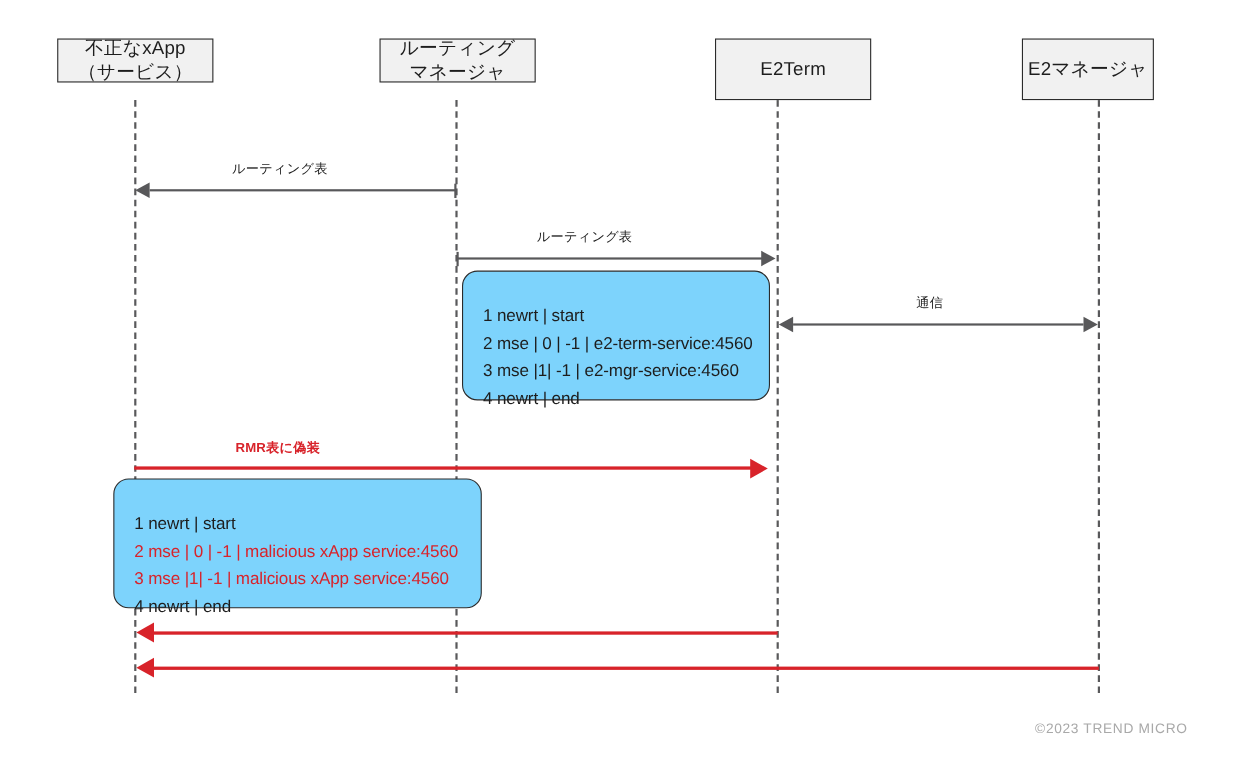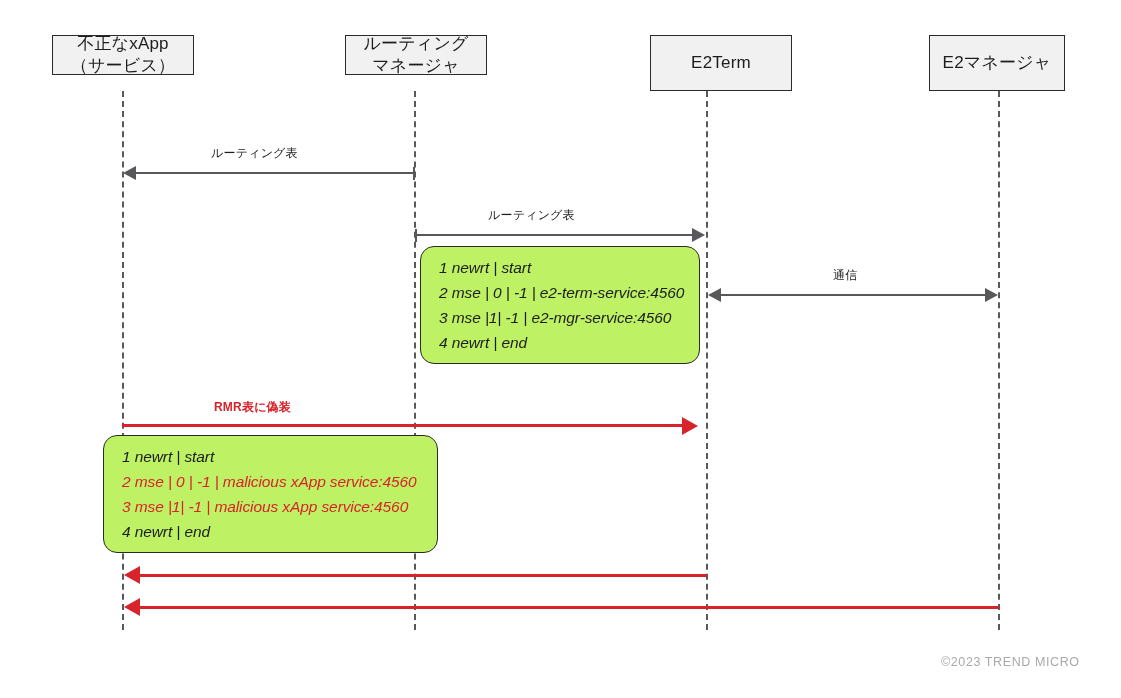--- a/index.html
+++ b/index.html
@@ -91,25 +91,24 @@
     color: #1d1d1d;
     white-space: nowrap;
     letter-spacing: 0.2px;
   }
   .msg-label.red { color: #d8232a; font-weight: 700; text-align: center; }
 
   
   .note-box {
     position: absolute;
     box-sizing: border-box;
-    background: #bef264;
+    background: #7dd3fc;
     border: 1.5px solid #2b2b2b;
     border-radius: 14px;
-    padding: 8px 18px 14px 18px;
-    font-style: italic;
+    padding: 28px 18px 14px 18px;
   }
   .note-line {
     font-size: 15.5px;
     line-height: 1.62;
     color: #1d1d1d;
     white-space: nowrap;
     letter-spacing: -0.1px;
   }
   .note-line.red { color: #d8232a; }
 
@@ -145,21 +144,21 @@
       <span class="ln">マネージャ</span>
     </div>
   </div>
 
   <div class="actor-box" style="left:637px; top:35px; width:142px; height:56px;margin-left:13px;">
     <div>
       <span class="ln">E2Term</span>
     </div>
   </div>
 
-  <div class="actor-box" style="left:929px; top:35px; width:136px; height:56px;">
+  <div class="actor-box" style="left:929px; top:35px; width:120px; height:56px;">
     <div>
       <span class="ln">E2マネージャ</span>
     </div>
   </div>
 
   <div class="msg-label" style="left:211px; top:145px;">ルーティング表</div>
   <div class="msg-line" style="left:136px; top:172px; width:278px;"></div>
   <div class="arrowhead ah-left-gray" style="left:123px; top:166px;"></div>
   <div class="tail-tick" style="left:413px; top:167px;"></div>
 

